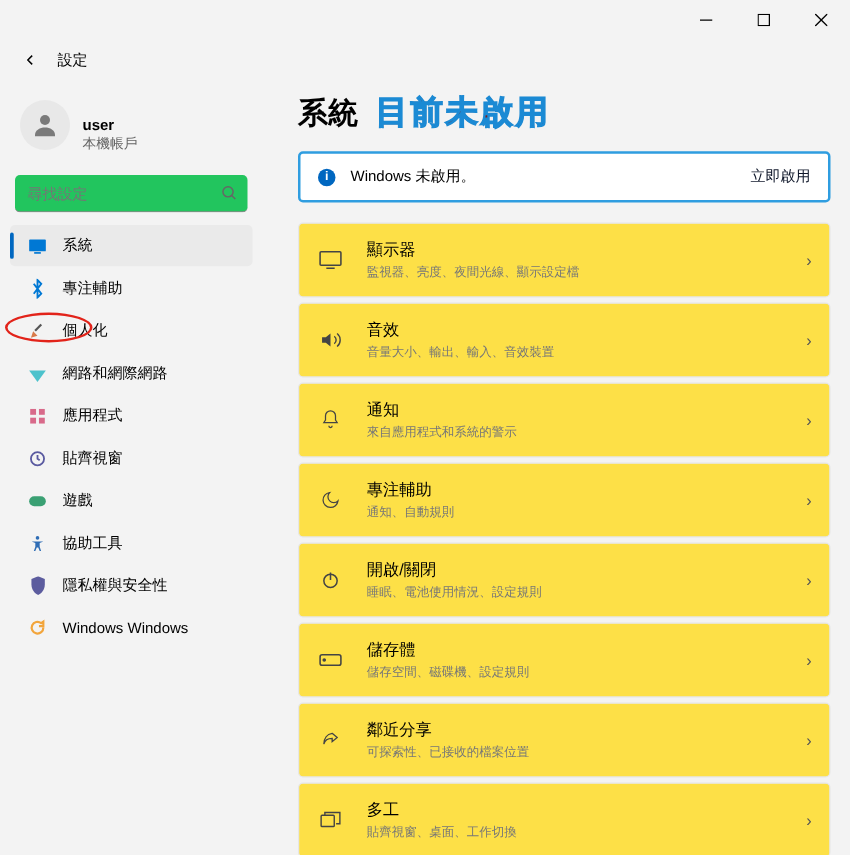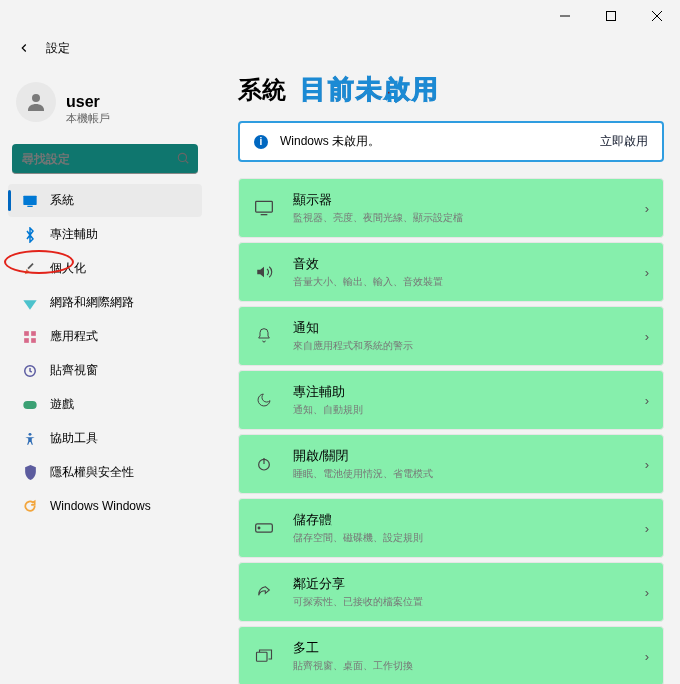--- a/index.html
+++ b/index.html
@@ -11,44 +11,44 @@
 .header { display: flex; align-items: center; padding: 4px 12px; gap: 10px; }
 .back-btn { width: 24px; height: 24px; display: flex; align-items: center; justify-content: center; cursor: pointer; border-radius: 4px; font-size: 14px; }
 .header-title { font-size: 12px; }
 
 .main { display: flex; height: calc(100% - 50px); }
 
 .sidebar { width: 210px; padding: 8px 6px; }
 .user-block { display: flex; align-items: center; gap: 10px; padding: 6px 10px 14px 10px; }
 .avatar { width: 40px; height: 40px; border-radius: 50%; background: #e8e8e8; display: flex; align-items: center; justify-content: center; }
 .avatar svg { width: 24px; height: 24px; fill: #7a7a7a; }
-.user-name { font-size: 16px; font-weight: 600; margin-top: 15px; }
+.user-name { font-size: 12px; font-weight: 600; margin-top: 15px; }
 .user-sub { font-size: 11px; color: #666; }
 
 .search-box { margin: 4px 6px 10px 6px; position: relative; }
-.search-box input { width: 100%; height: 30px; border: none; border-bottom: 1px solid #888; background: #0f766e; border-radius: 4px; padding: 0 30px 0 10px; font-size: 12px; outline: none; font-weight: bold; }
+.search-box input { width: 100%; height: 30px; border: none; border-bottom: 1px solid #888; background: #22c55e; border-radius: 4px; padding: 0 30px 0 10px; font-size: 12px; outline: none; }
 .search-box .search-icon { position: absolute; right: 8px; top: 7px; font-size: 13px; color: #666; }
 
 .nav-item { display: flex; align-items: center; gap: 12px; padding: 8px 14px; border-radius: 4px; cursor: pointer; font-size: 12px; margin: 1px 2px; }
 .nav-item.active { background: #eaeaea; position: relative; }
 .nav-item.active::before { content: ""; position: absolute; left: 0; top: 6px; bottom: 6px; width: 3px; background: #0067c0; border-radius: 2px; }
 .nav-icon { width: 16px; height: 16px; display: flex; align-items: center; justify-content: center; font-size: 13px; }
 
 .content { flex: 1; padding: 0 16px 16px 28px; overflow-y: auto; }
 .content-header { display:flex; align-items:baseline; gap:14px; padding: 8px 0 14px 0; }
 .page-title { font-size: 24px; font-weight: 600; }
 
 .annotation-top { font-size: 26px; font-weight: 700; color: #7f1d1d; -webkit-text-stroke: 1px #1b8ad4; letter-spacing: 2px; }
 
 .activation-banner { border: 2px solid #2f9de0; border-radius: 4px; background: #fff; padding: 10px 14px; display: flex; align-items: center; margin-bottom: 16px; cursor: pointer; }
 .activation-banner .info-icon { width: 14px; height: 14px; border-radius: 50%; background: #0067c0; color: #fff; font-size: 10px; display: flex; align-items: center; justify-content: center; margin-right: 12px; font-weight: bold; }
 .activation-banner .msg { font-size: 12px; flex: 1; }
 .activation-banner .action { font-size: 12px; color: #0f172a; }
 
-.setting-card { background: #86efac; border: 1px solid #e6e6e6; border-radius: 4px; padding: 12px 14px; display: flex; align-items: center; margin-bottom: 4px; cursor: pointer; position: relative; }
+.setting-card { background: #fde047; border: 1px solid #e6e6e6; border-radius: 4px; padding: 12px 14px; display: flex; align-items: center; margin-bottom: 4px; cursor: pointer; position: relative; }
 .card-icon { width: 22px; height: 22px; display: flex; align-items: center; justify-content: center; color: #444; margin-right: 18px; font-size: 16px; }
 .card-text { flex: 1; }
 .card-title { font-size: 13px; }
 .card-desc { font-size: 10px; color: #777; margin-top: 2px; }
 .chevron { color: #555; font-size: 13px; }
 
 .red-ring-nav { position: absolute; left: 4px; top: 186px; width: 70px; height: 24px; border: 2px solid #e2231a; border-radius: 50%; pointer-events: none; }
 </style>
 </head>
 <body>
@@ -265,21 +265,21 @@
 
     <div class="setting-card">
       <div class="card-icon">
           <svg width="16" height="16" viewBox="0 0 24 24" fill="none" stroke="#444" stroke-width="1.8">
             <circle cx="12" cy="13" r="8"></circle>
             <line x1="12" y1="3" x2="12" y2="12"></line>
           </svg>
         </div>
       <div class="card-text">
           <div class="card-title">開啟/關閉</div>
-          <div class="card-desc">睡眠、電池使用情況、省電模式</div>
+          <div class="card-desc">睡眠、電池使用情況、設定規則</div>
         </div>
       <div class="chevron">›</div>
     </div>
 
     <div class="setting-card">
       <div class="card-icon">
           <svg width="20" height="12" viewBox="0 0 24 14" fill="none" stroke="#444" stroke-width="1.5">
             <rect x="2" y="2" width="20" height="10" rx="2"></rect>
             <circle cx="6" cy="7" r="1" fill="#444"></circle>
           </svg>

